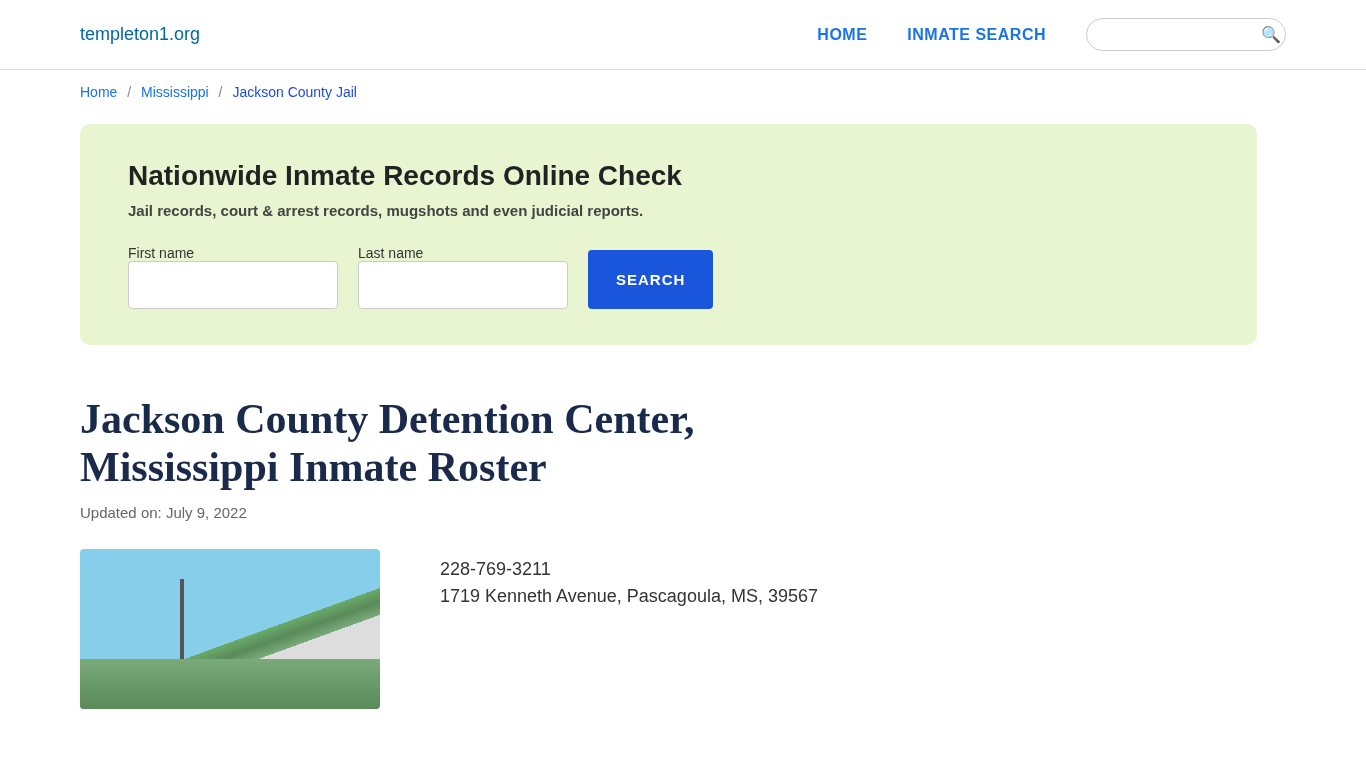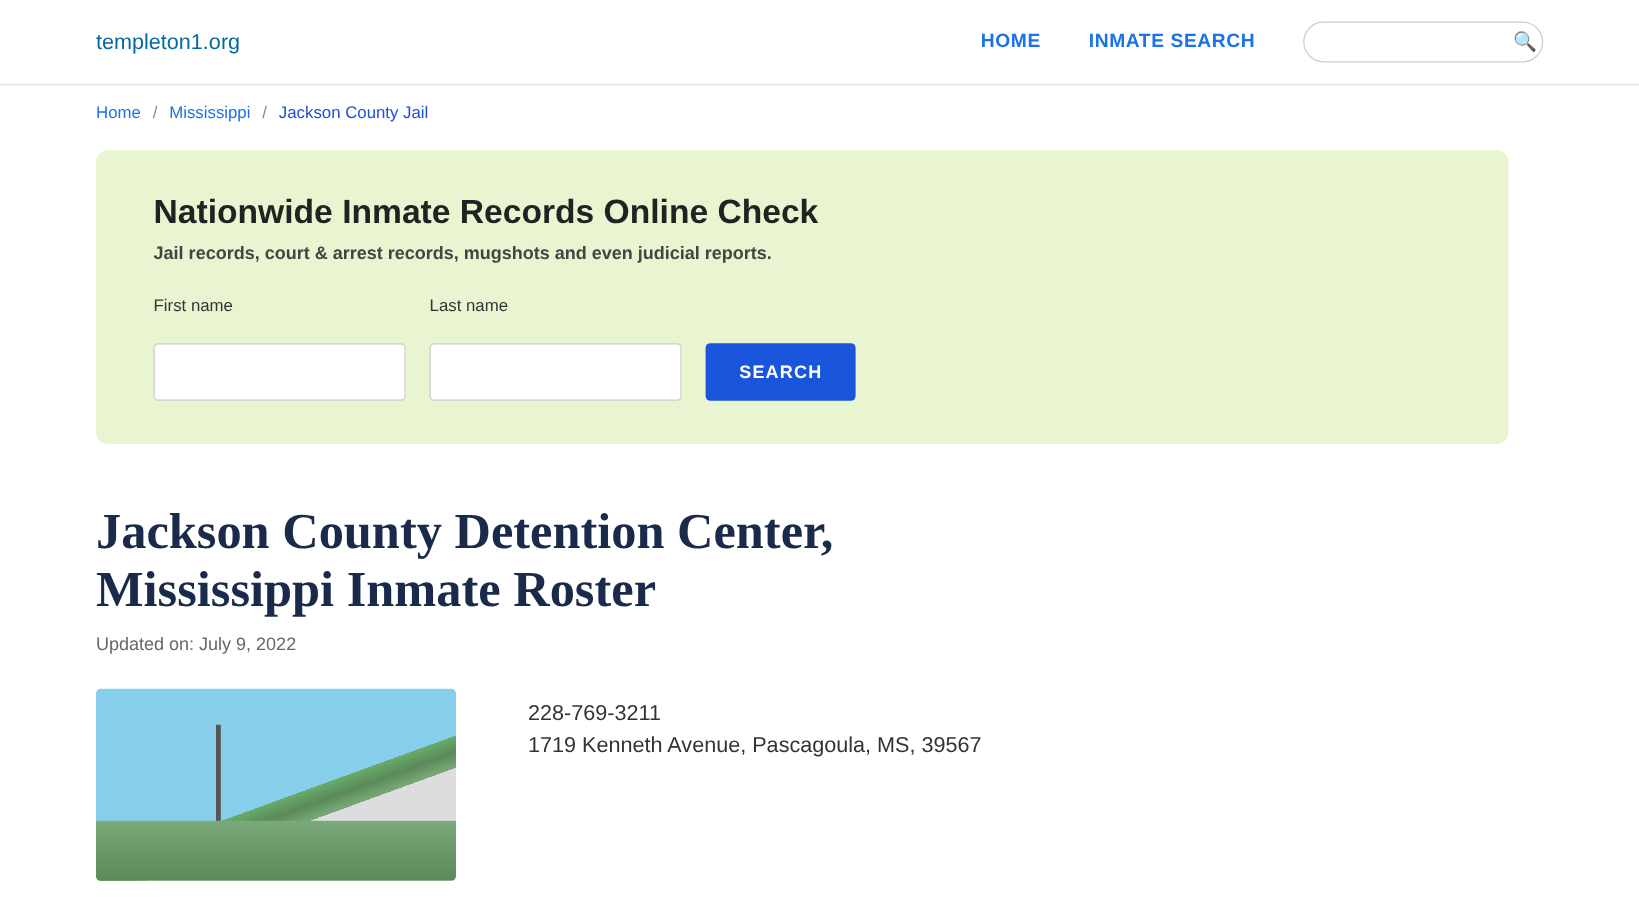--- a/index.html
+++ b/index.html
@@ -124,21 +124,21 @@
 
     .search-form {
       display: flex;
       align-items: flex-end;
       gap: 20px;
     }
 
     .search-form-group {
       display: flex;
       flex-direction: column;
-      gap: 24px;
+      gap: 0;
     }
 
     .search-form-group label {
       font-size: 14px;
       color: #333333;
       font-family: Arial, sans-serif;
     }
 
     .search-form-group input[type="text"] {
       width: 210px;
@@ -158,21 +158,21 @@
       border-radius: 4px;
       padding: 0 10px;
       font-size: 15px;
       background: #ffffff;
       color: #333333;
       appearance: auto;
       outline: none;
     }
 
     .search-button {
-      height: 48px;
+      height: 59px;
       padding: 0 28px;
       background: #1a56db;
       color: #ffffff;
       border: none;
       border-radius: 4px;
       font-size: 15px;
       font-weight: bold;
       font-family: Arial, sans-serif;
       letter-spacing: 1px;
       cursor: pointer;

